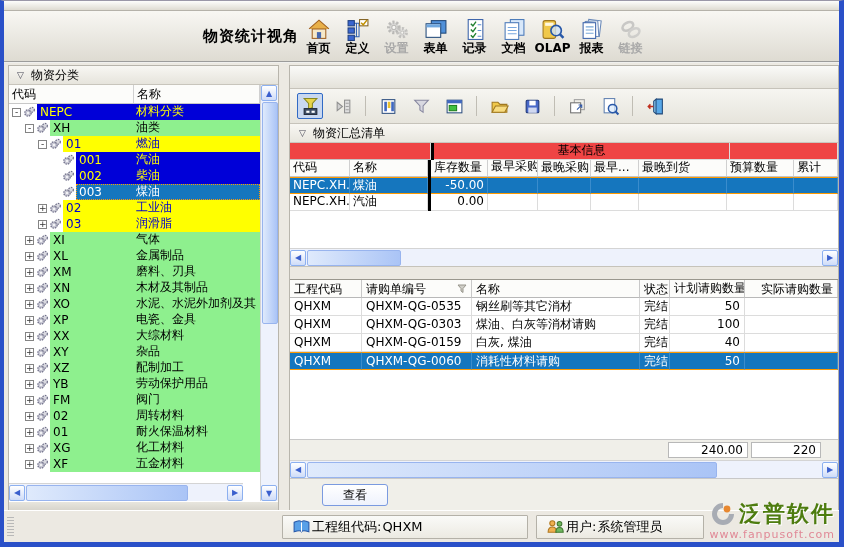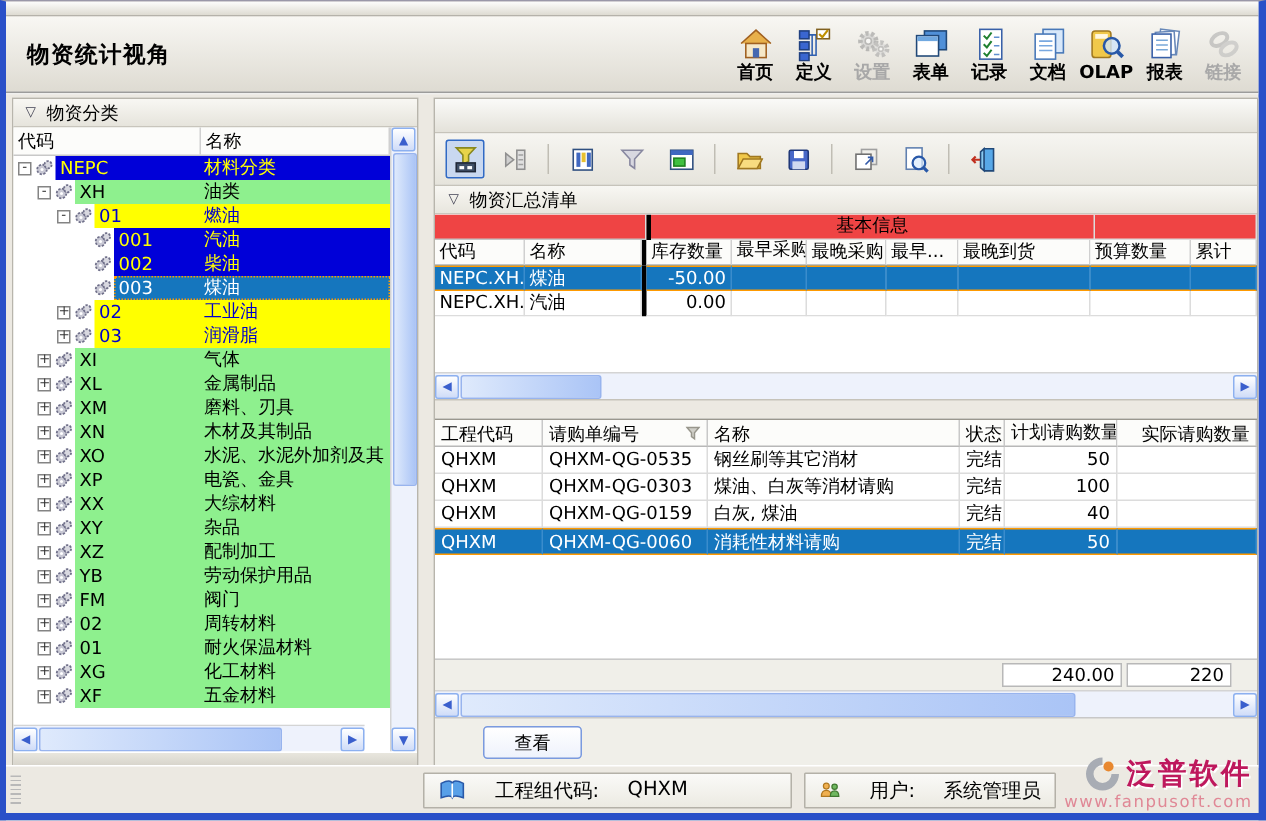--- a/index.html
+++ b/index.html
@@ -2,21 +2,21 @@
 <html><head>
 <meta charset="utf-8">
 <style>
   html,body{margin:0;padding:0;background:#d8d8d8;}
   body{width:844px;height:547px;font-family:"DejaVu Sans",sans-serif;font-size:12px;color:#000;}
   .window{position:relative;width:844px;height:547px;box-sizing:border-box;
     border-left:4px solid #2a50c8;border-right:5px solid #2a50c8;border-bottom:5px solid #2a50c8;border-top:1px solid #9a97a8;
     background:#ece9e2;overflow:hidden;}
   
   .top-strip{height:9px;background:linear-gradient(#fdfdfc,#dedbd2);border-bottom:1px solid #b5b2aa;}
-  .header-bar{height:50px;display:flex;align-items:center;justify-content:space-between;
+  .header-bar{height:50px;display:flex;align-items:center;justify-content:center;
     background:linear-gradient(#f8f7f3,#dedbd2);border-bottom:2px groove #f0f0ee;padding:0 4px 0 14px;}
   .title{font-size:15px;font-weight:bold;letter-spacing:1px;}
   .top-toolbar{display:flex;}
   .tt-item{width:39px;display:flex;flex-direction:column;align-items:center;justify-content:flex-end;cursor:pointer;}
   .tt-item svg{width:26px;height:23px;}
   .tt-item span{font-size:12px;font-weight:bold;line-height:14px;white-space:nowrap;}
   .tt-item.disabled{color:#a8a8a8;}
   .tt-item.disabled svg{filter:grayscale(1);opacity:.55;}
   
   .content{display:flex;height:449px;padding:2px 0 0 4px;box-sizing:border-box;}
@@ -106,27 +106,27 @@
   .button-bar{height:32px;flex:none;display:flex;align-items:center;background:#f0efe9;border-top:1px solid #c8c8c8;padding-left:32px;}
   .view-btn{width:66px;height:22px;box-sizing:border-box;border:1px solid #7a9ae0;border-radius:3px;
     background:linear-gradient(#ffffff,#eef2fc);font-size:12px;cursor:pointer;font-family:inherit;}
   
   .status-bar{position:absolute;left:0;right:0;bottom:0;height:31px;display:flex;align-items:center;
     background:#ece9e2;border-top:1px solid #fff;}
   .grip{width:7px;height:20px;margin-left:3px;flex:none;
     background:repeating-linear-gradient(#b8b8b8 0 1px,transparent 1px 3px);}
   .status-spacer{width:268px;flex:none;}
   .status-box{height:24px;box-sizing:border-box;border:1px solid #b4b1a8;border-radius:1px;
-    background:linear-gradient(#fafaf8,#eceae2);display:flex;align-items:center;gap:19px;padding:0 9px;font-size:13px;white-space:nowrap;}
+    background:linear-gradient(#fafaf8,#eceae2);display:flex;align-items:center;gap:1px;padding:0 9px;font-size:13px;white-space:nowrap;}
   .box-group{width:246px;flex:none;}
   .box-user{width:168px;flex:none;margin-left:8px;}
   
   .watermark{position:absolute;right:4px;bottom:2px;display:flex;flex-direction:column;align-items:flex-end;z-index:6;pointer-events:none;}
   .wm-top{display:flex;align-items:center;gap:3px;}
-  .wm-brand{font-size:19px;font-weight:bold;color:#be185d;letter-spacing:2px;text-shadow:1px 1px 0 #fff;}
+  .wm-brand{font-size:22px;font-weight:bold;color:#4d7c0f;letter-spacing:2px;text-shadow:1px 1px 0 #fff;}
   .wm-url{font-size:11px;color:#e08896;letter-spacing:1px;line-height:11px;text-align:center;}
 </style>
 </head>
 <body>
 
 <div class="window">
   <div class="top-strip"></div>
 
   <div class="header-bar">
     <div class="title">物资统计视角</div>

